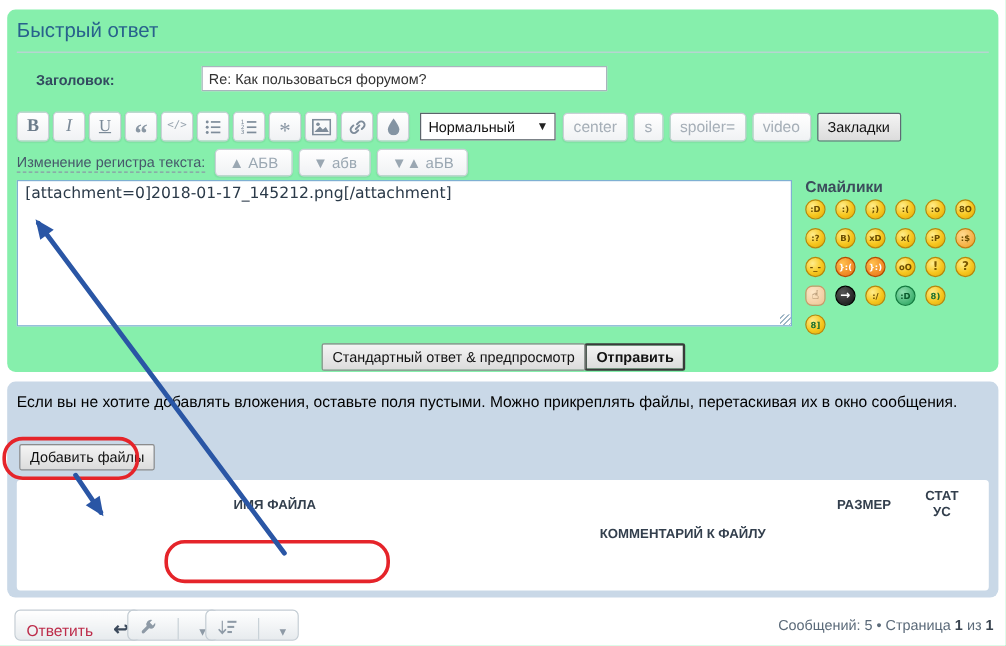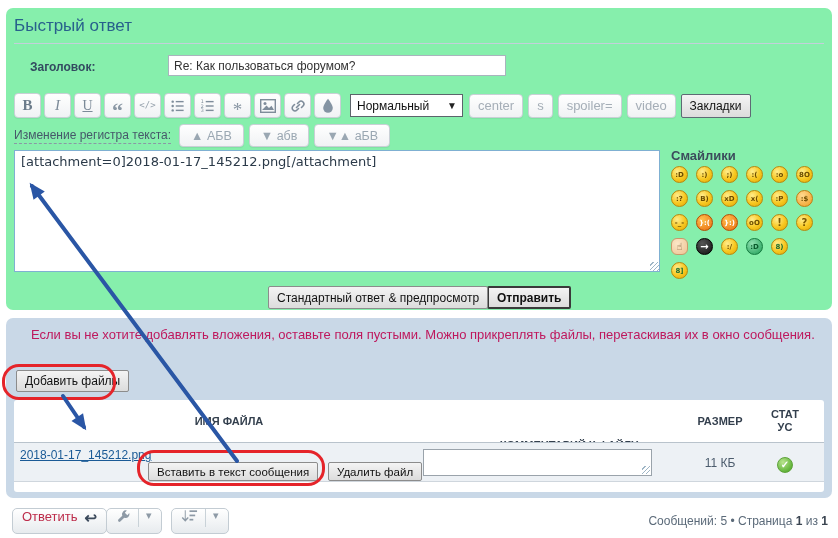--- a/index.html
+++ b/index.html
@@ -74,21 +74,21 @@
   .smiley.thumbs { background: radial-gradient(circle at 35% 30%, #fde7c7, #edc393); border-color: #c9996a; color: #6e4f2a; font-size: 10px; border-radius: 35%; }
   .smiley.arrowdark { background: radial-gradient(circle at 35% 30%, #555, #111); border-color: #000; color: #fff; font-size: 10px; }
   .smiley.green { background: radial-gradient(circle at 35% 30%, #8fe0b0, #1f9e57); border-color: #137a3f; color: #0b5a2d; }
   .smiley.geek { color: #1b6e2f; }
 
   
   .preview-btn { position: absolute; left: 262px; top: 278px; height: 23px; }
   .submit-btn { position: absolute; left: 481px; top: 278px; height: 23px; font-weight: bold; border: 2px solid #3a3a3a; }
 
   
-  .attach-info { position: absolute; left: 8px; top: 7px; width: 788px; font-size: 13px; line-height: 1.5; color: #be185d; margin-left: 17px; }
+  .attach-info { position: absolute; left: 8px; top: 7px; width: 788px; font-size: 13px; line-height: 1.5; color: #000000; }
   .addfiles-btn { position: absolute; left: 10px; top: 52px; height: 22px; }
 
   .files-panel { position: absolute; left: 8px; top: 82px; width: 810px; height: 92px; background: #fff; border-radius: 3px; }
   .files-header { position: absolute; left: 0; top: 0; width: 100%; height: 42px; display: flex; align-items: center; }
   .th { font-size: 11px; font-weight: bold; color: #333f4d; text-align: center; }
   .th-name { width: 430px; } .th-comment { width: 250px; margin-top: 48px; } .th-size { width: 52px; } .th-status { width: 78px; }
   .th-status span { display: inline-block; width: 34px; word-break: break-all; line-height: 1.2; }
 
   .file-row { position: absolute; left: 0; top: 42px; width: 100%; height: 40px; background: #edf1f5;
     border-top: 1px solid #b9c3cc; border-bottom: 1px solid #cfd6dd; }
@@ -98,21 +98,21 @@
   .comment-input { position: absolute; left: 409px; top: 6px; width: 229px; height: 27px; border: 1px solid #9aa3ab;
     background: #fff; resize: none; outline: none; font: 12px "Liberation Sans", sans-serif; }
   .cmt-resize { left: 628px; top: 23px; width: 8px; height: 8px; }
   .file-size { position: absolute; left: 680px; top: 13px; width: 52px; text-align: center; font-size: 12px; color: #4c5c6d; }
   .file-status { position: absolute; left: 732px; top: 11px; width: 78px; text-align: center; }
   .status-ok { display: inline-flex; width: 16px; height: 16px; border-radius: 50%; align-items: center; justify-content: center;
     background: radial-gradient(circle at 35% 30%, #b8e48e, #64b53c 70%, #4f9a2c); border: 1px solid #5da33a;
     color: #fff; font-size: 10px; font-weight: bold; }
 
   
-  .foot-btn { position: absolute; height: 26px; display: inline-flex; align-items: flex-start; padding: 0 9px; gap: 7px;
+  .foot-btn { position: absolute; height: 26px; display: inline-flex; align-items: flex-end; padding: 0 9px; gap: 17px;
     background: linear-gradient(#ffffff, #e7ebee); border: 1px solid #c3ccd3; border-radius: 5px; cursor: pointer; }
   .reply-btn { left: 12px; top: 508px; }
   .reply-label { color: #bd2c4a; font-size: 13px; }
   .reply-arrow { color: #3c4a5c; font-size: 15px; font-weight: bold; }
   .tools-btn { left: 106px; top: 508px; }
   .sort-btn { left: 171px; top: 508px; }
   .foot-divider { width: 1px; height: 18px; background: #c9d2d8; }
   .caret { color: #8e9aa6; font-size: 11px; }
 
   .footer-stats { position: absolute; right: 10px; top: 514px; font-size: 12px; color: #5b6a79; }
@@ -291,31 +291,20 @@
     <button class="btn-classic addfiles-btn">Добавить файлы</button>
 
     <div class="files-panel">
       <div class="files-header">
         <div class="th th-name">ИМЯ ФАЙЛА</div>
         <div class="th th-comment">КОММЕНТАРИЙ К ФАЙЛУ</div>
         <div class="th th-size">РАЗМЕР</div>
         <div class="th th-status"><span>СТАТУС</span></div>
       </div>
 
-      <div class="file-row">
-        <a class="file-link">2018-01-17_145212.png</a>
-        <button class="btn-classic insert-btn">Вставить в текст сообщения</button>
-        <button class="btn-classic delete-btn">Удалить файл</button>
-        <textarea class="comment-input" style=""></textarea>
-        <span class="resize-corner cmt-resize"></span>
-        <div class="file-size">11 КБ</div>
-        <div class="file-status">
-          <span class="status-ok">✓</span>
-        </div>
-      </div>
     </div>
   </section>
 
   <button class="foot-btn reply-btn">
     <span class="reply-label">Ответить</span>
     <span class="reply-arrow">↩</span>
   </button>
   <button class="foot-btn tools-btn">
     <span>
       <svg width="15" height="15" viewBox="0 0 16 16">

